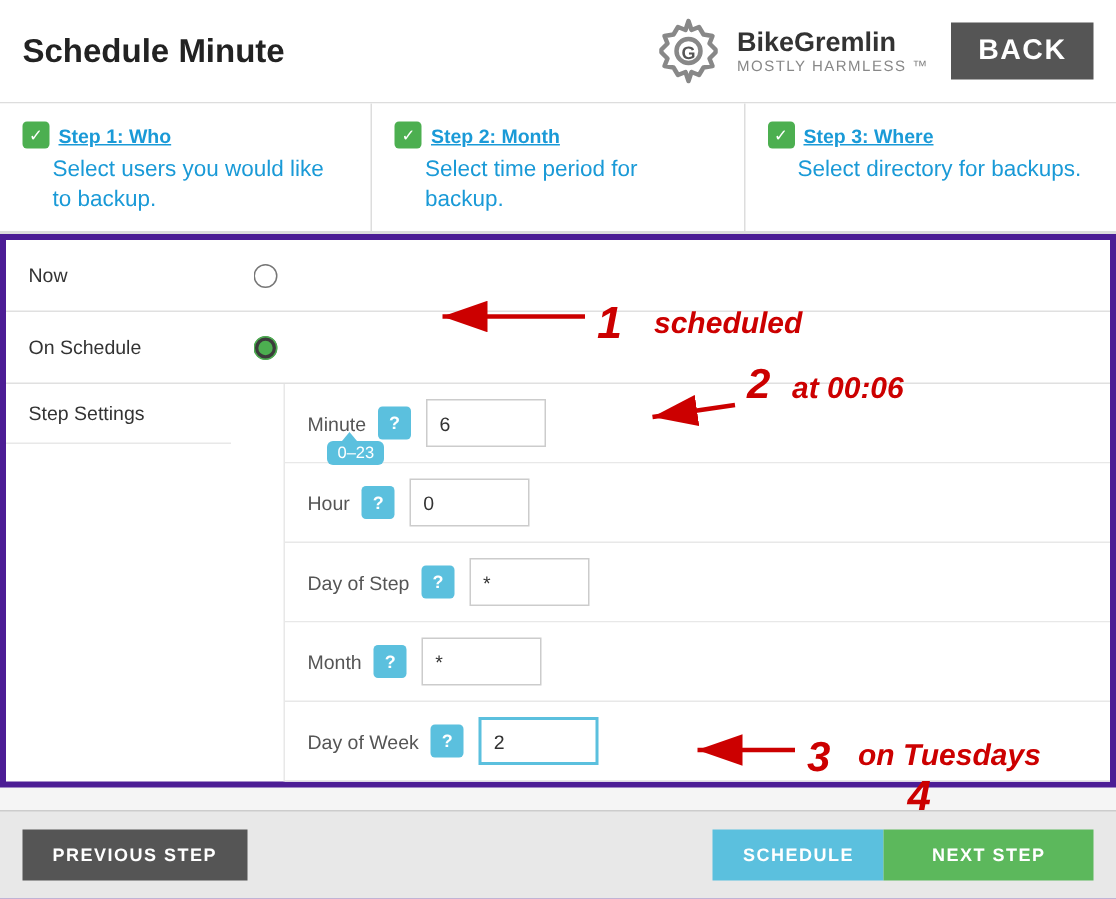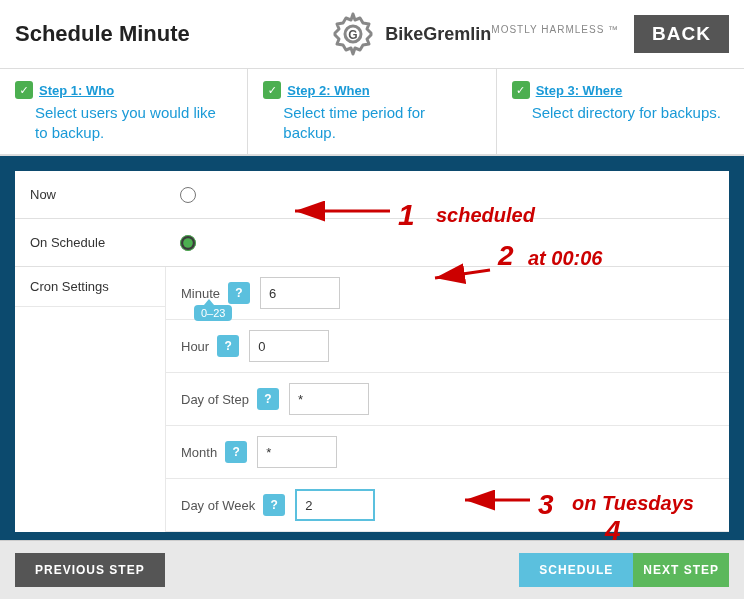--- a/index.html
+++ b/index.html
@@ -40,21 +40,21 @@
       display: flex;
       align-items: center;
       gap: 8px;
     }
     .logo-icon {
       width: 48px;
       height: 48px;
     }
     .logo-text {
       display: flex;
-      flex-direction: row;
+      flex-direction: column;
       align-items: flex-start;
     }
     .logo-name {
       font-size: 18px;
       font-weight: bold;
       color: #333;
     }
     .logo-tagline {
       font-size: 10px;
       color: #888;
@@ -110,22 +110,22 @@
       text-decoration: underline;
     }
     .step-desc {
       font-size: 15px;
       color: #1a9ad7;
       line-height: 1.3;
       margin-left: 20px;
     }
     
     .content-area {
-      padding: 15px;
-      background: #0c4a6e;
+      padding: 4px;
+      background: #4c1d95;
     }
     .form-row {
       display: flex;
       align-items: center;
       border-bottom: 1px solid #e0e0e0;
       background: #fff;
       min-height: 48px;
     }
     .form-row-label {
       width: 150px;
@@ -224,20 +224,21 @@
       width: 150px;
       padding: 12px 15px;
       font-size: 13px;
       color: #333;
       flex-shrink: 0;
       border-bottom: 1px solid #e8e8e8;
     }
     .cron-fields {
       flex: 1;
       border-left: 1px solid #e8e8e8;
+      margin-left: 35px;
     }
     
     .footer {
       position: absolute;
       bottom: 0;
       left: 0;
       right: 0;
       background: #e8e8e8;
       display: flex;
       align-items: flex-end;
@@ -268,21 +269,21 @@
       font-size: 12px;
       font-weight: bold;
       cursor: pointer;
       letter-spacing: 1px;
       text-transform: uppercase;
     }
     .next-step-btn {
       background: #5cb85c;
       color: #fff;
       border: none;
-      padding: 10px 10px;
+      padding: 10px 32px;
       font-size: 12px;
       font-weight: bold;
       cursor: pointer;
       letter-spacing: 1px;
       text-transform: uppercase;
     }
     svg.arrows {
       position: absolute;
       top: 0;
       left: 0;
@@ -319,21 +320,21 @@
     <div class="step-item">
       <div class="step-header">
         <div class="step-check">✓</div>
         <span class="step-title">Step 1: Who</span>
       </div>
       <span class="step-desc">Select users you would like to backup.</span>
     </div>
     <div class="step-item">
       <div class="step-header">
         <div class="step-check">✓</div>
-        <span class="step-title">Step 2: When</span>
+        <span class="step-title">Step 2: Month</span>
       </div>
       <span class="step-desc">Select time period for backup.</span>
     </div>
     <div class="step-item">
       <div class="step-header">
         <div class="step-check">✓</div>
         <span class="step-title">Step 3: Where</span>
       </div>
       <span class="step-desc">Select directory for backups.</span>
     </div>
@@ -349,21 +350,21 @@
     </div>
 
     <div class="form-row">
       <div class="form-row-label">On Schedule</div>
       <div class="radio-area">
         <input type="radio" name="schedule_type" class="radio-input" checked="" style="">
       </div>
     </div>
 
     <div class="cron-label-row">
-      <div class="cron-section-label">Cron Settings</div>
+      <div class="cron-section-label">Step Settings</div>
       <div class="cron-fields">
 
         <div class="cron-row">
           <div class="cron-row-inner">
             <span class="cron-row-label">Minute</span>
             <button class="help-btn">?</button>
             <div class="tooltip-bubble">0–23</div>
             <input type="text" class="cron-input" value="6" style="">
           </div>
         </div>

